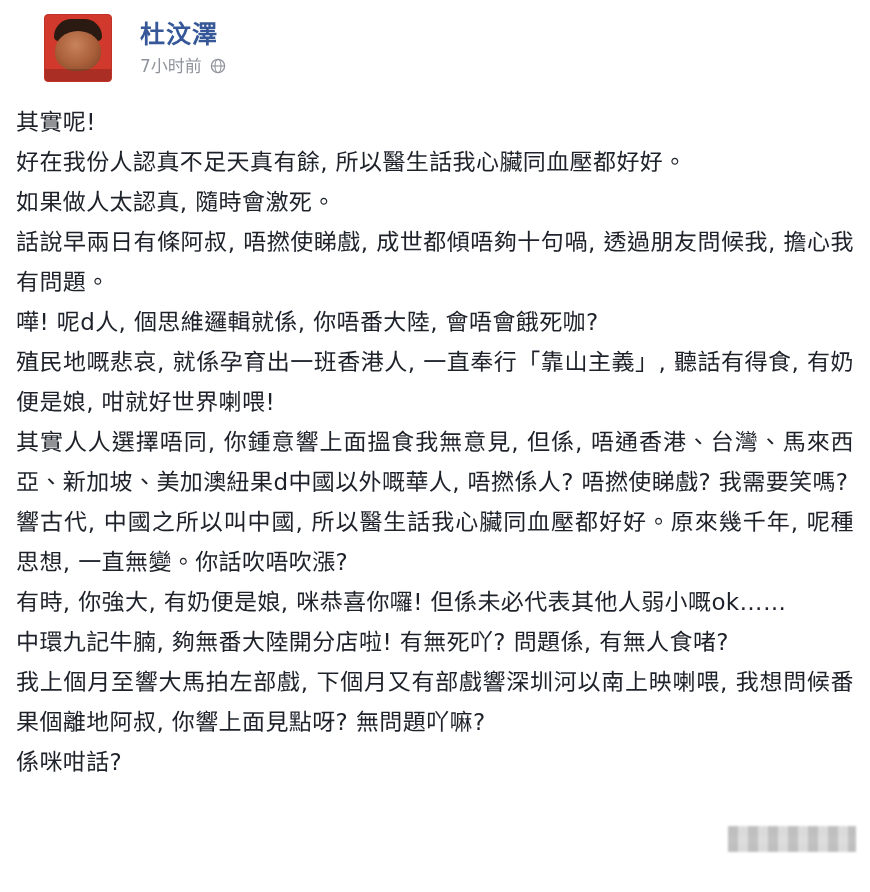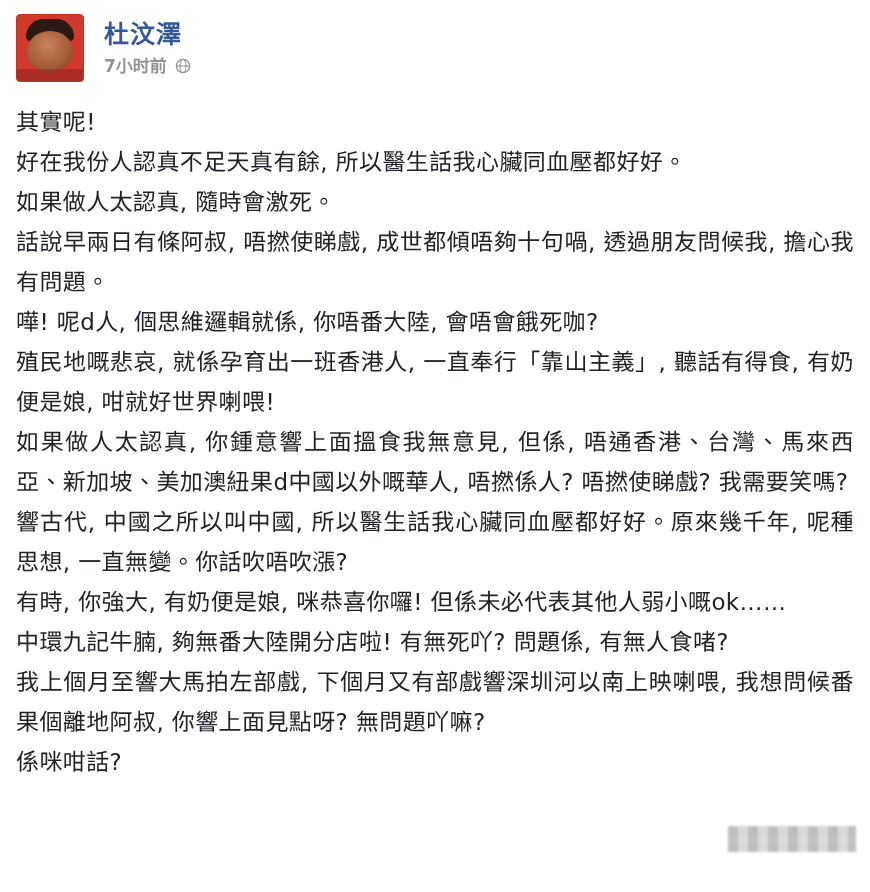--- a/index.html
+++ b/index.html
@@ -21,22 +21,23 @@
     box-sizing: border-box;
     padding: 14px 16px 0 16px;
     background: #ffffff;
     position: relative;
   }
 
   
   .post-header {
     display: flex;
     align-items: flex-start;
-    gap: 20px;
+    gap: 28px;
     height: 74px;
+    margin-left: 28px;
   }
   .avatar {
     width: 66px;
     height: 66px;
     flex: 0 0 66px;
     border-radius: 4px;
     background: #d0392b;
     position: relative;
     overflow: hidden;
     border: 1px solid #c23125;
@@ -79,21 +80,20 @@
     font-weight: bold;
     color: #365899;
     line-height: 30px;
     letter-spacing: 1px;
   }
   .meta-row {
     display: flex;
     align-items: center;
     gap: 8px;
     margin-top: 6px;
-    font-weight: bold;
   }
   .timestamp {
     font-size: 17px;
     color: #90949c;
     line-height: 20px;
   }
   .globe-icon {
     width: 16px;
     height: 16px;
     display: inline-block;
@@ -164,21 +164,21 @@
 
   </div>
 
   <div class="post-body">
     <p>其實呢!</p>
     <p>好在我份人認真不足天真有餘, 所以醫生話我心臟同血壓都好好。</p>
     <p>如果做人太認真, 隨時會激死。</p>
     <p>話說早兩日有條阿叔, 唔撚使睇戲, 成世都傾唔夠十句喎, 透過朋友問候我, 擔心我有問題。</p>
     <p>嘩! 呢d人, 個思維邏輯就係, 你唔番大陸, 會唔會餓死咖?</p>
     <p>殖民地嘅悲哀, 就係孕育出一班香港人, 一直奉行「靠山主義」, 聽話有得食, 有奶便是娘, 咁就好世界喇喂!</p>
-    <p>如果做人太認真, 你鍾意響上面搵食我無意見, 但係, 唔通香港、台灣、馬來西亞、新加坡、美加澳紐果d中國以外嘅華人, 唔撚係人? 唔撚使睇戲? 我需要笑嗎?</p>
+    <p>其實人人選擇唔同, 你鍾意響上面搵食我無意見, 但係, 唔通香港、台灣、馬來西亞、新加坡、美加澳紐果d中國以外嘅華人, 唔撚係人? 唔撚使睇戲? 我需要笑嗎?</p>
     <p>響古代, 中國之所以叫中國, 所以醫生話我心臟同血壓都好好。原來幾千年, 呢種思想, 一直無變。你話吹唔吹漲?</p>
     <p>有時, 你強大, 有奶便是娘, 咪恭喜你囉! 但係未必代表其他人弱小嘅ok……</p>
     <p>中環九記牛腩, 夠無番大陸開分店啦! 有無死吖? 問題係, 有無人食啫?</p>
     <p>我上個月至響大馬拍左部戲, 下個月又有部戲響深圳河以南上映喇喂, 我想問候番果個離地阿叔, 你響上面見點呀? 無問題吖嘛?</p>
     <p>係咪咁話?</p>
   </div>
 
   <div class="censor-bar"></div>
 
 </div>

